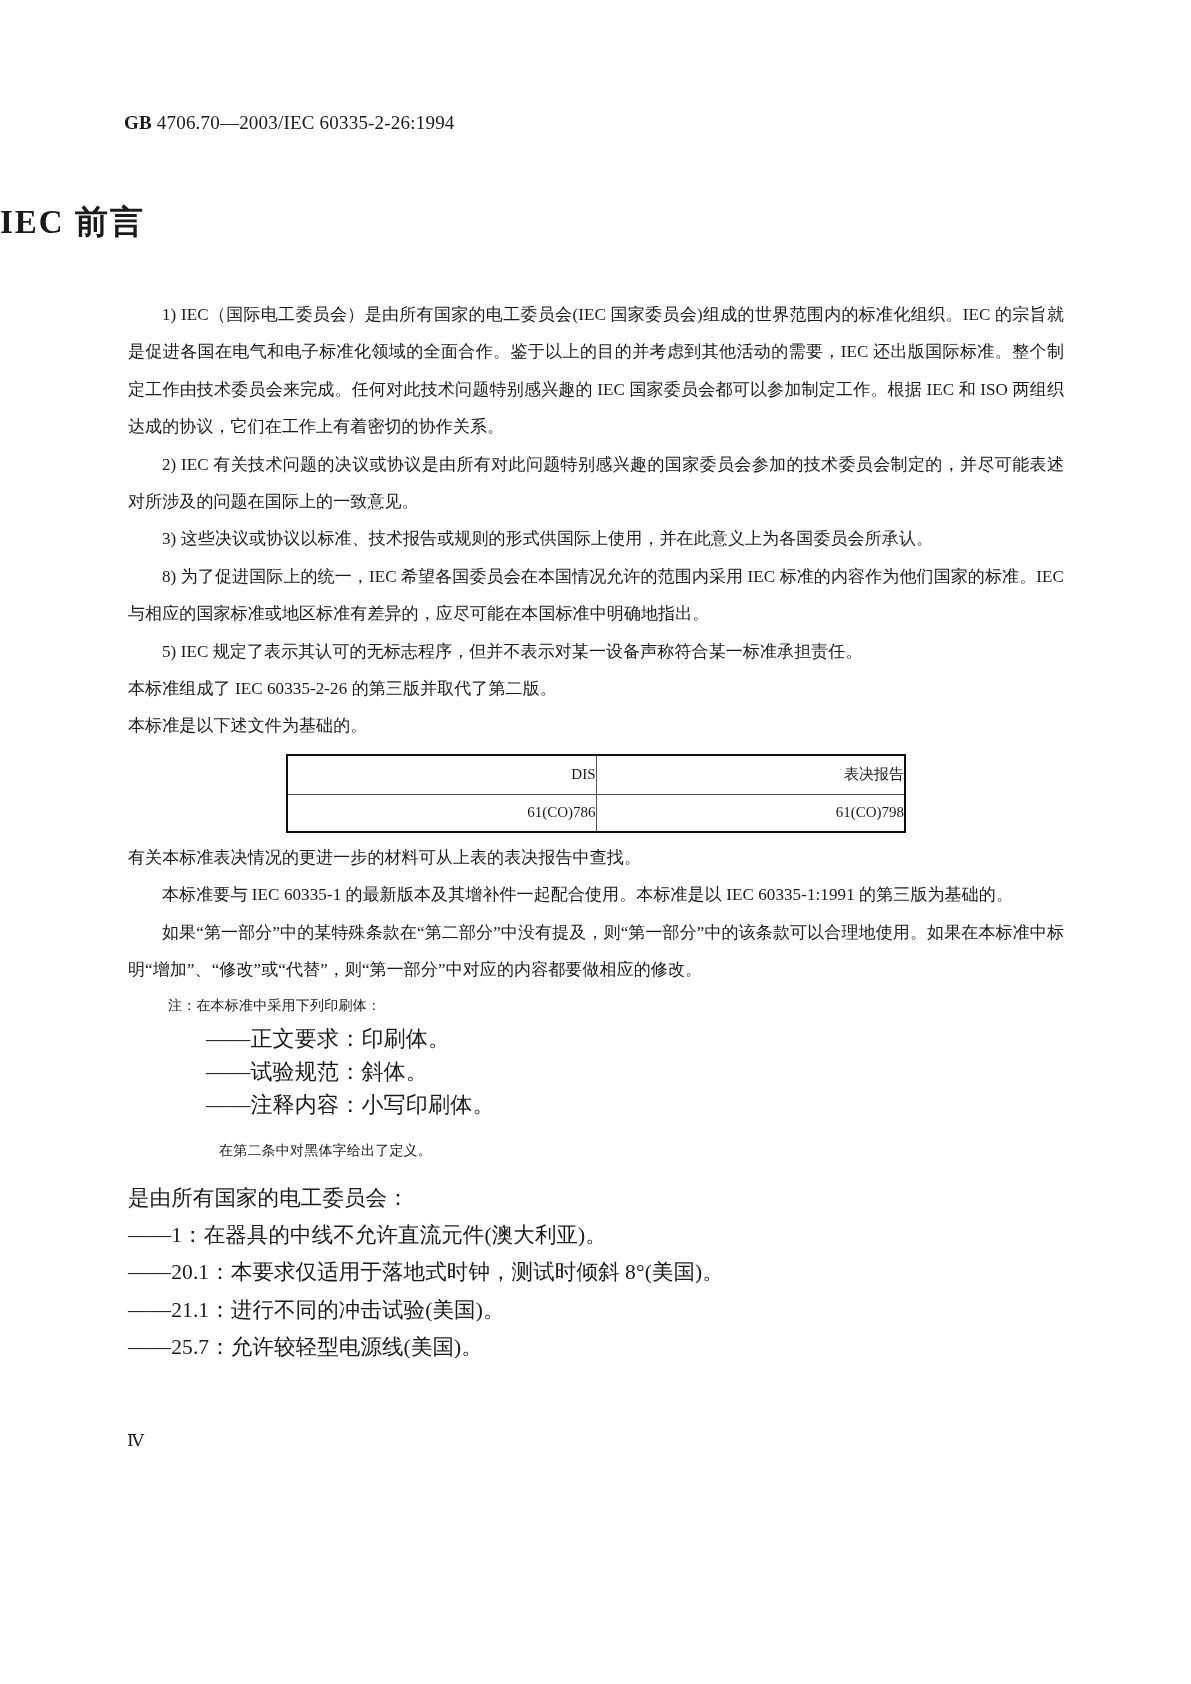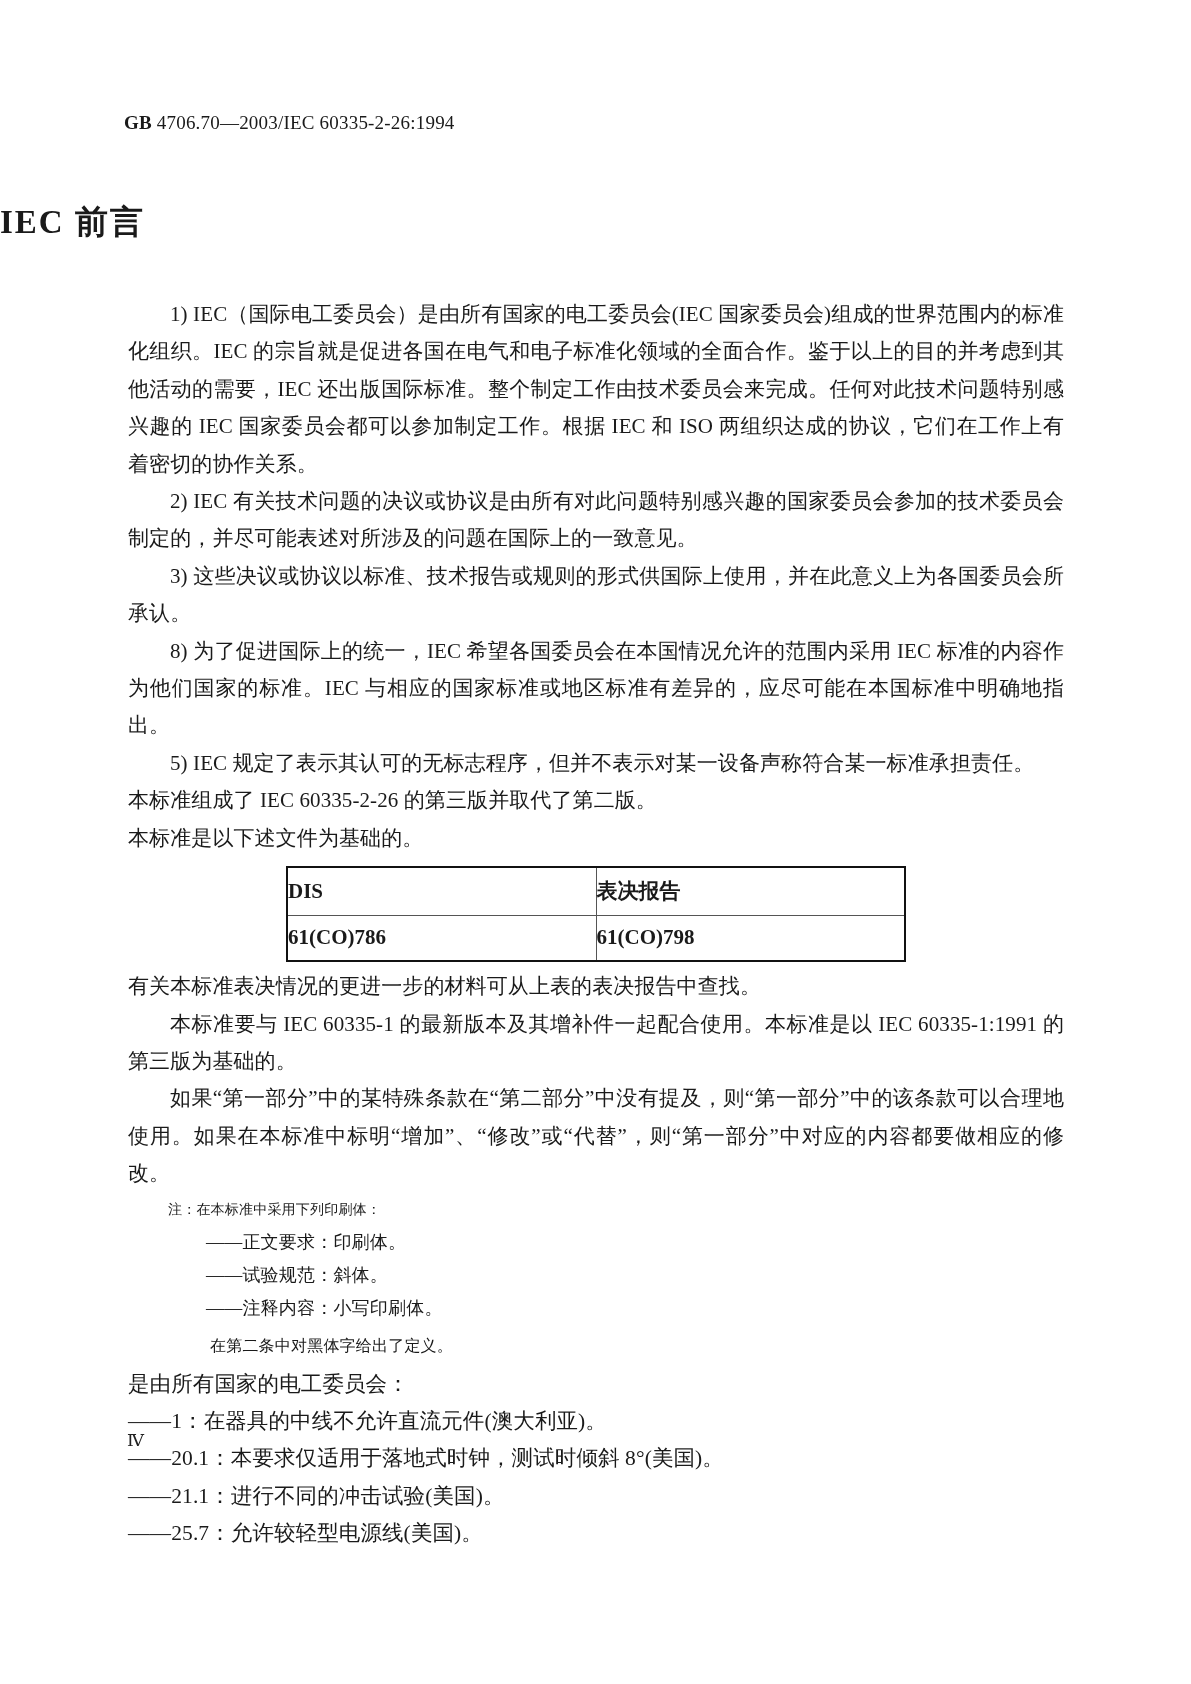--- a/index.html
+++ b/index.html
@@ -51,21 +51,21 @@
   
   .body {
     position: absolute;
     left: 128px;
     top: 296px;
     width: 936px;
   }
 
   p.para {
     margin: 0;
-    font-size: 21px;
+    font-size: 17px;
     line-height: 37.4px;
     text-align: justify;
     text-justify: inter-ideograph;
     text-indent: 2em;
     letter-spacing: 0.1px;
   }
   p.para.noindent {
     text-indent: 0;
   }
 
@@ -73,29 +73,29 @@
   p.note {
     margin: 0;
     font-size: 14px;
     line-height: 33px;
     text-indent: 0;
     padding-left: 40px;
     letter-spacing: 0.2px;
   }
   p.note-sub {
     margin: 0;
-    font-size: 18px;
+    font-size: 22px;
     line-height: 33px;
     text-indent: 0;
     padding-left: 78px;
     letter-spacing: 0.2px;
   }
   p.note-plain {
-    margin: 4px;
-    font-size: 16px;
+    margin: 13px;
+    font-size: 14px;
     line-height: 33px;
     text-indent: 0;
     padding-left: 78px;
     letter-spacing: 0.2px;
   }
 
   p.diff {
     margin: 0;
     font-size: 21.5px;
     line-height: 37.4px;
@@ -110,23 +110,23 @@
     justify-content: center;
   }
   table.vote-table {
     border-collapse: collapse;
     width: 620px;
     table-layout: fixed;
     border: 2px solid #111;
   }
   table.vote-table th,
   table.vote-table td {
-    text-align: left;
-    font-size: 21px;
-    font-weight: bold;
+    text-align: right;
+    font-size: 15px;
+    font-weight: normal;
     padding: 9px 0 10px 0;
     border-left: 1px solid #555;
     border-right: 1px solid #555;
   }
   table.vote-table thead th {
     border-bottom: 1px solid #555;
   }
   table.vote-table th:first-child,
   table.vote-table td:first-child {
     border-left: none;

